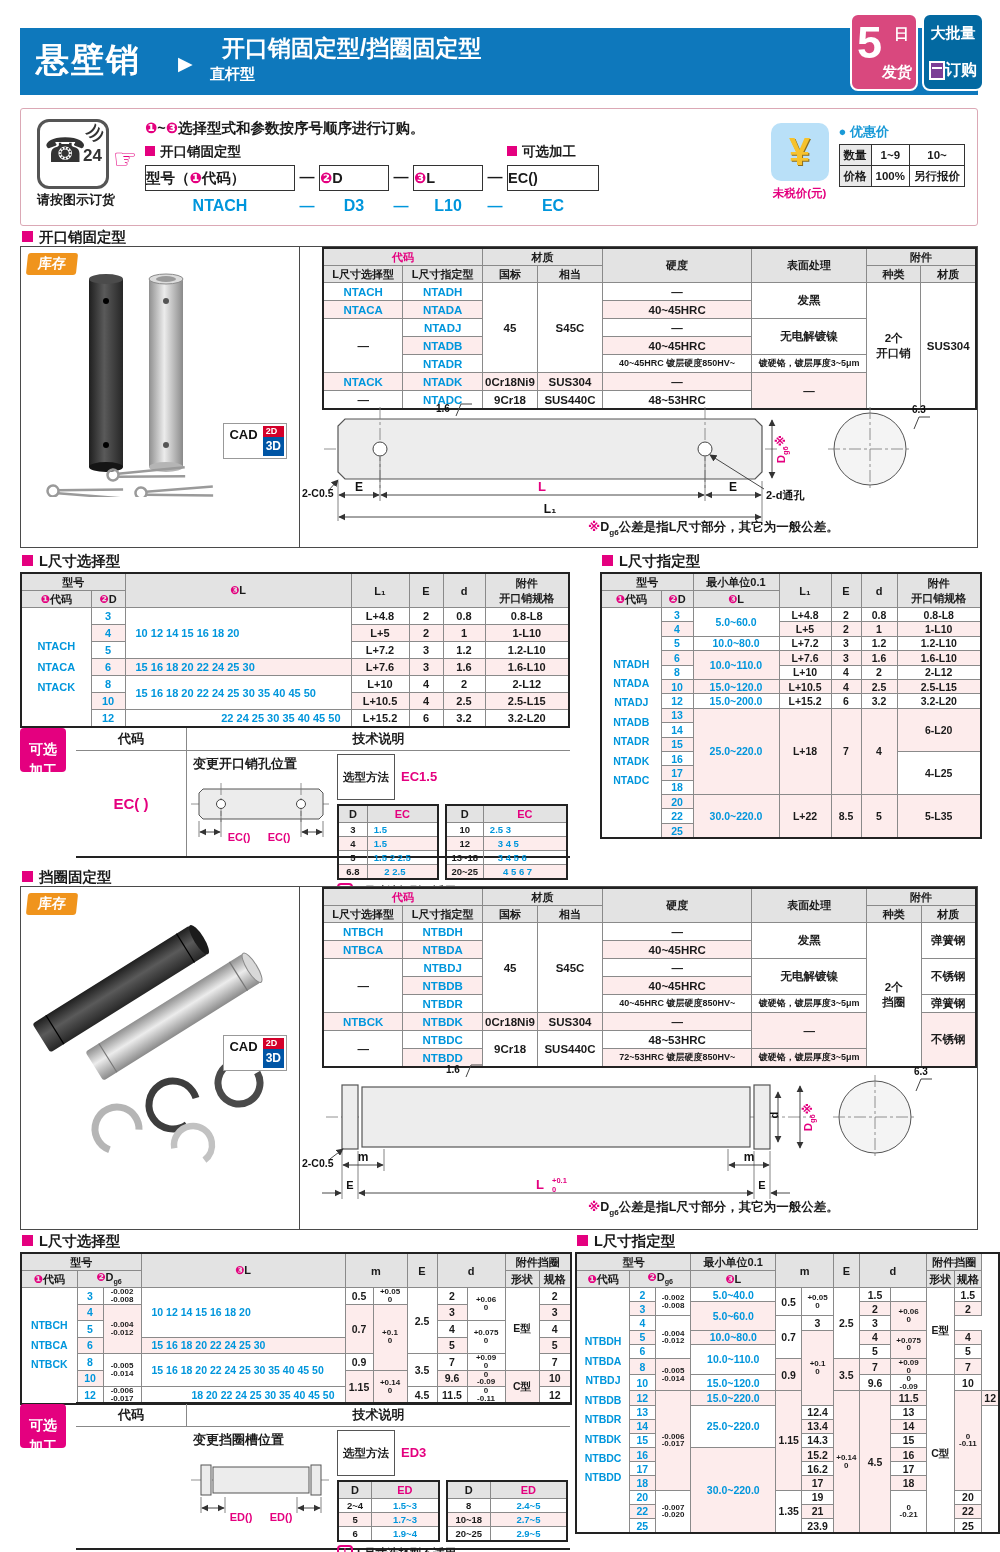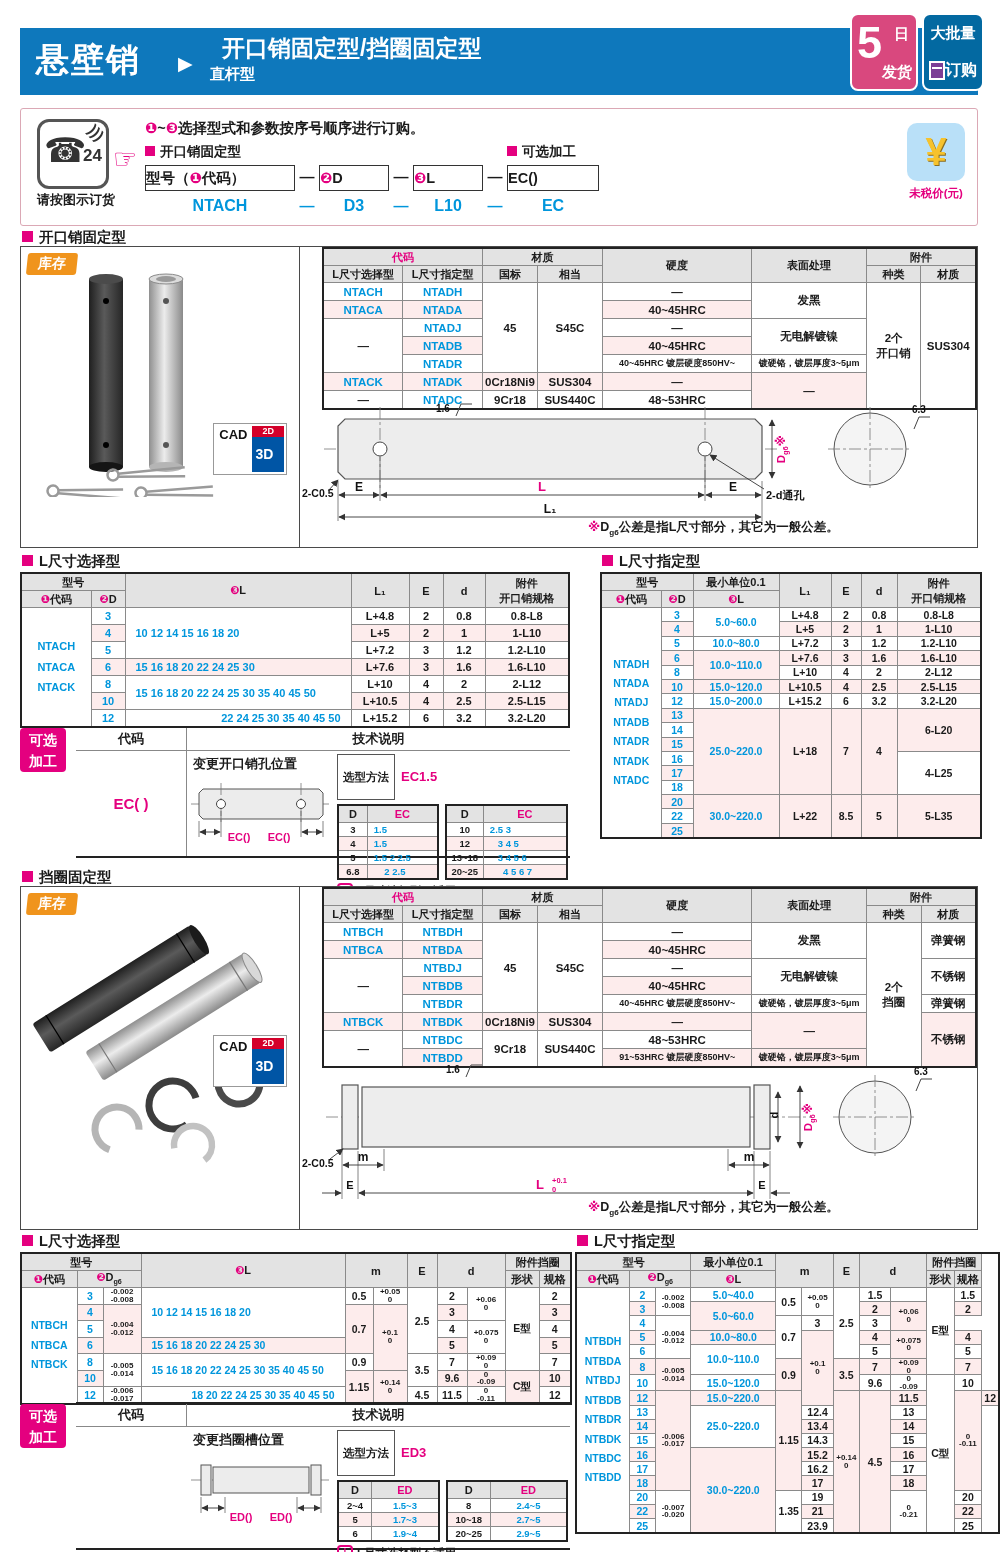--- a/index.html
+++ b/index.html
@@ -52,22 +52,22 @@
   .sq{display:inline-block;width:11px;height:11px;background:#e4007f;margin-right:6px;}
   .sq2{display:inline-block;width:10px;height:10px;background:#e4007f;margin-right:5px;}
   
   .secbox{position:absolute;left:20px;width:956px;border:1px solid #4a4a4a;}
   .photo{position:absolute;left:0;top:0;bottom:0;width:278px;border-right:1px solid #4a4a4a;}
   .secright{position:absolute;left:279px;top:0;right:0;bottom:0;}
   .stock{position:absolute;left:6px;top:6px;background:#f0941c;color:#fff;font-size:14px;padding:2px 11px;border-radius:3px;transform:skewX(-6deg);z-index:2;}
   .cadbadge{position:absolute;display:flex;border:1px solid #999;background:#fff;z-index:2;}
   .cadtxt{font-size:13px;padding:3px 3px 0 5px;color:#111;}
   .cadstack{display:flex;flex-direction:column;margin:2px 2px;}
-  .c2d{background:#d4002a;color:#fff;font-size:9px;padding:0 10px;line-height:11px;}
-  .c3d{background:#0055a5;color:#fff;font-size:14px;padding:12px 3px;line-height:11px;}
+  .c2d{background:#d4002a;color:#fff;font-size:9px;padding:0 3px;line-height:11px;}
+  .c3d{background:#0055a5;color:#fff;font-size:12px;padding:4px 3px;line-height:11px;}
   
   table{border-collapse:collapse;table-layout:fixed;}
   .tb{border:2px solid #222;}
   .tb th,.tb td{border:1px solid #8a8a8a;font-weight:bold;text-align:center;vertical-align:middle;padding:0 2px;overflow:hidden;}
   .tb thead th{background:#e3e3e3;font-size:11px;height:16px;}
   .tb tbody tr:nth-child(even){background:#fdecec;}
   .b{color:#0096dc;}
   .mag{color:#e4007f;}
   .tb td.tol{font-size:8px;line-height:0.95;padding:0 1px;}
   .lft{text-align:left !important;padding-left:10px !important;}
@@ -85,21 +85,21 @@
   .draw svg text{font-weight:bold;fill:#111;}
   .magfill{fill:#e4007f !important;}
   .cl{stroke:#777;stroke-width:0.8;stroke-dasharray:12 3 3 3;}
   .ext{stroke:#666;stroke-width:0.8;}
   .dim{stroke:#333;stroke-width:0.9;}
   .dg6lab{position:absolute;width:60px;text-align:center;transform:rotate(-90deg);color:#e4007f;font-size:11.5px;}
   .dlab{position:absolute;width:30px;text-align:center;transform:rotate(-90deg);color:#111;font-size:11px;}
   .dnote{position:absolute;font-size:12.5px;}
   
   .procbox{position:absolute;left:20px;width:550px;}
-  .optbadge{position:absolute;left:0;top:2px;width:46px;height:44px;background:#e4007f;color:#fff;border-radius:4px;text-align:center;font-size:14px;line-height:1.5;padding-top:2px;box-sizing:border-box;}
+  .optbadge{position:absolute;left:0;top:2px;width:46px;height:44px;background:#e4007f;color:#fff;border-radius:4px;text-align:center;font-size:14px;line-height:1.5;padding-top:11px;box-sizing:border-box;}
   .procin{position:absolute;left:56px;top:0;right:0;bottom:0;border-top:2px solid #222;border-bottom:2px solid #222;}
   .prochdr{display:flex;height:22px;border-bottom:1px solid #888;}
   .ph1{width:110px;border-right:1px solid #888;text-align:center;font-size:13px;line-height:22px;}
   .ph2{flex:1;text-align:center;font-size:13px;line-height:22px;}
   .procbody{position:absolute;top:23px;left:0;right:0;bottom:0;}
   .pcode{position:absolute;left:0;top:0;bottom:0;width:110px;border-right:1px solid #888;display:flex;align-items:center;justify-content:center;color:#e4007f;font-size:15px;}
   .pcontent{position:absolute;left:111px;top:0;right:0;bottom:0;}
   .ptitle{position:absolute;left:6px;top:4px;font-size:13px;}
   .pdiag{position:absolute;left:4px;top:24px;}
   .pright{position:absolute;left:150px;top:3px;right:2px;bottom:2px;}
@@ -157,20 +157,37 @@
       <div class="fex">D3</div>
       <div class="fexd">—</div>
       <div class="fex">L10</div>
       <div class="fexd">—</div>
       <div class="fex">EC</div>
     </div>
     <div class="priceblk">
       <div>
         <div class="yenic">¥</div>
         <div class="untaxed">未税价(元)</div>
+      </div>
+      <div>
+        <div class="ph-head"><span>●</span> <span>优惠价</span></div>
+        <table class="pricetbl">
+          <tbody>
+              <tr>
+            <td class="lab">数量</td>
+            <td>1~9</td>
+            <td>10~</td>
+          </tr>
+          <tr>
+            <td class="lab">价格</td>
+            <td>100%</td>
+            <td>另行报价</td>
+          </tr>
+        </tbody>
+          </table>
       </div>
     </div>
   </div>
 
   <div class="sectitle" style="left:22px;top:228px;"><span class="sq"></span><span>开口销固定型</span></div>
 
   <div class="secbox" style="top:246px;height:300px;">
     <div class="photo">
       <div class="stock">库存</div>
       <svg width="278" height="250" viewBox="0 0 278 250">
@@ -765,21 +782,21 @@
             </tr>
             <tr>
               <td rowspan="2">—</td>
               <td class="b">NTBDC</td>
               <td rowspan="2">9Cr18</td>
               <td rowspan="2">SUS440C</td>
               <td>48~53HRC</td>
             </tr>
             <tr>
               <td class="b">NTBDD</td>
-              <td class="sm">91~53HRC 镀层硬度850HV~</td>
+              <td class="sm">72~53HRC 镀层硬度850HV~</td>
               <td class="sm">镀硬铬，镀层厚度3~5μm</td>
             </tr>
           </tbody>
         </table>
       <div class="draw" style="top:172px;height:168px;">
         <svg width="679" height="168" viewBox="0 0 679 168">
           <line class="cl" x1="26" y1="58" x2="512" y2="58"></line>
           <rect x="62" y="28" width="388" height="60" fill="#ededed" stroke="#555" stroke-width="1.2"></rect>
           <rect x="42" y="26" width="16" height="64" fill="#ededed" stroke="#555" stroke-width="1.2"></rect>
           <rect x="454" y="26" width="16" height="64" fill="#ededed" stroke="#555" stroke-width="1.2"></rect>

